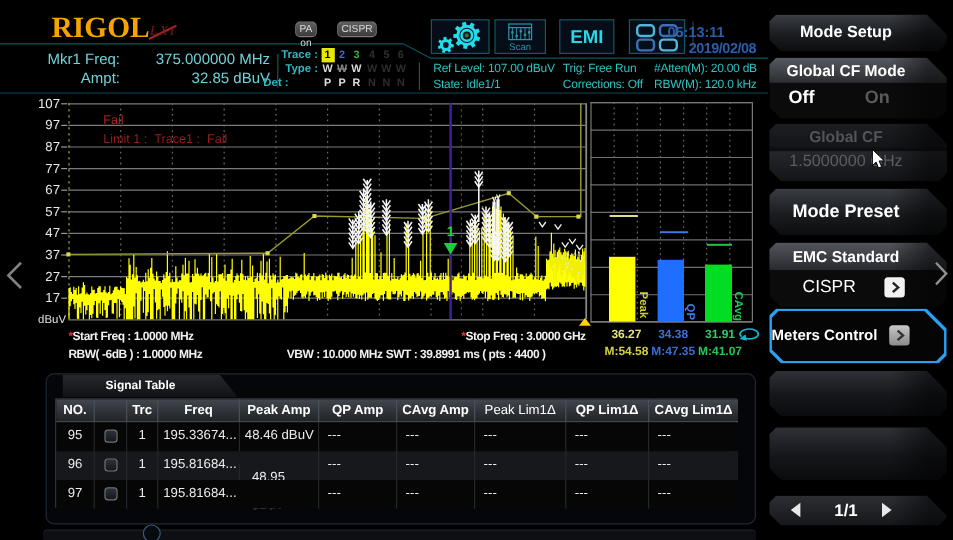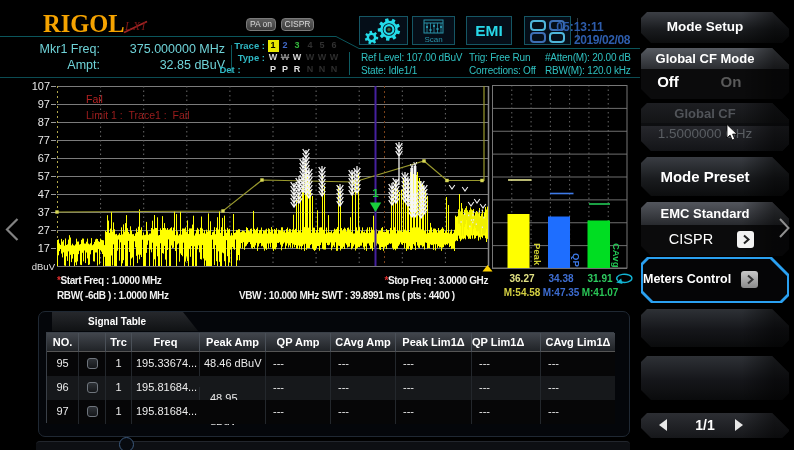--- a/index.html
+++ b/index.html
@@ -139,21 +139,21 @@
 </g>
 <g fill="none" stroke="#12b4d4" stroke-width="1.4">
 <path d="M618 280.6a7.6 4.1 0 1 1 3.2 1.45"></path>
 </g>
 <polygon points="622.5,283.9 616.2,282.6 621.2,278.5" fill="#12b4d4"></polygon>
 <path d="M17.5 219L7 229.5L17.5 240" stroke="#828282" stroke-width="2.2" fill="none"></path>
 </svg>
 
 <div class="abs" style="left:43px;top:10px;font-family:'Liberation Serif',serif;font-weight:bold;font-size:24.5px;letter-spacing:0px;color:#f5a300">RIGOL</div>
 <div class="abs" style="left:125px;top:20px;font-family:'Liberation Serif',serif;font-weight:normal;font-style:italic;font-size:11.5px;color:#7c1717;letter-spacing:1.5px">LXI</div>
-<div class="abs" style="left:246px;top:18px;width:30px;height:13px;background:linear-gradient(#5e5e5e,#3c3c3c);border:1px solid #7a7a7a;border-radius:4px;color:#d8d8d8;font-size:8.5px;text-align:center;line-height:11px">PA on</div>
+<div class="abs" style="left:246px;top:18px;width:18px;height:13px;background:linear-gradient(#5e5e5e,#3c3c3c);border:1px solid #7a7a7a;border-radius:4px;color:#d8d8d8;font-size:8.5px;text-align:center;line-height:11px">PA on</div>
 <div class="abs" style="left:281px;top:18px;width:33px;height:13px;background:linear-gradient(#5e5e5e,#3c3c3c);border:1px solid #7a7a7a;border-radius:4px;color:#d8d8d8;font-size:8.5px;text-align:center;line-height:11px">CISPR</div>
 <div class="abs" style="left:30px;top:42px;width:70px;text-align:right;font-size:12.5px;color:#6fd3d8">Mkr1 Freq:</div>
 <div class="abs" style="left:30px;top:57.5px;width:70px;text-align:right;font-size:12.5px;color:#6fd3d8">Ampt:</div>
 <div class="abs" style="left:95px;top:42px;width:130px;text-align:right;font-size:12.5px;color:#6fd3d8">375.000000 MHz</div>
 <div class="abs" style="left:95px;top:57.5px;width:130px;text-align:right;font-size:12.5px;color:#6fd3d8">32.85 dBuV</div>
 <div class="abs" style="left:530px;top:20px;width:100px;text-align:center;font-size:12px;color:#2d5cab;font-weight:bold">05:13:11</div>
 <div class="abs" style="left:530px;top:33px;width:100px;text-align:right;font-size:12px;letter-spacing:-0.4px;color:#2d5cab;font-weight:bold">2019/02/08</div>
 
 <div class="abs" style="left:195px;top:40px;width:70px;text-align:right;font-size:9.5px;font-weight:bold;color:#2fb8c4">Trace :</div>
 <div class="abs" style="left:195px;top:52px;width:70px;text-align:right;font-size:9.5px;font-weight:bold;color:#2fb8c4">Type :</div>
@@ -196,22 +196,22 @@
 <div class="abs" style="left:88px;top:316px;font-size:10px;font-weight:bold;color:#fff">Signal Table</div>
 <div class="abs" style="left:46px;top:332px;width:568px;height:91px;border:1px solid #3a4048;background:#060607">
 <div class="abs" style="left:0;top:0;width:568px;height:19px;background:linear-gradient(#42464d,#202327);border-bottom:1px solid #555"></div>
 <div class="abs" style="left:0px;top:0;width:31px;height:19px;color:#fff;font-size:11px;font-weight:bold;text-align:center;line-height:18px">NO.</div>
       <div class="abs" style="left:31px;top:0;width:27px;height:19px;border-left:1px solid #4a5058;color:#fff;font-size:11px;font-weight:bold;text-align:center;line-height:18px"></div>
       <div class="abs" style="left:58px;top:0;width:26px;height:19px;border-left:1px solid #4a5058;color:#fff;font-size:11px;font-weight:bold;text-align:center;line-height:18px">Trc</div>
       <div class="abs" style="left:84px;top:0;width:68px;height:19px;border-left:1px solid #4a5058;color:#fff;font-size:11px;font-weight:bold;text-align:center;line-height:18px">Freq</div>
       <div class="abs" style="left:152px;top:0;width:66px;height:19px;border-left:1px solid #4a5058;color:#fff;font-size:11px;font-weight:bold;text-align:center;line-height:18px">Peak Amp</div>
       <div class="abs" style="left:218px;top:0;width:65px;height:19px;border-left:1px solid #4a5058;color:#fff;font-size:11px;font-weight:bold;text-align:center;line-height:18px">QP Amp</div>
       <div class="abs" style="left:283px;top:0;width:65px;height:19px;border-left:1px solid #4a5058;color:#fff;font-size:11px;font-weight:bold;text-align:center;line-height:18px">CAvg Amp</div>
-      <div class="abs" style="left:348px;top:0;width:76px;height:19px;border-left:1px solid #4a5058;color:#fff;font-size:11px;font-weight:bold;text-align:center;line-height:18px">Peak Lim1Δ</div>
-      <div class="abs" style="left:424px;top:0;width:69px;height:19px;border-left:1px solid #4a5058;color:#fff;font-size:11px;font-weight:bold;text-align:left;line-height:18px">QP Lim1Δ</div>
+      <div class="abs" style="left:348px;top:0;width:76px;height:19px;border-left:1px solid #4a5058;color:#fff;font-size:11px;font-weight:normal;text-align:center;line-height:18px">Peak Lim1Δ</div>
+      <div class="abs" style="left:424px;top:0;width:69px;height:19px;border-left:1px solid #4a5058;color:#fff;font-size:11px;font-weight:bold;text-align:center;line-height:18px">QP Lim1Δ</div>
       <div class="abs" style="left:493px;top:0;width:75px;height:19px;border-left:1px solid #4a5058;color:#fff;font-size:11px;font-weight:bold;text-align:center;line-height:18px">CAvg Lim1Δ</div>
       <div class="abs" style="left:0;top:19px;width:568px;height:24px;background:#060607"></div>
       <div class="abs" style="left:0px;top:19px;width:31px;height:24px;text-align:center;color:#ececec;font-size:11px;line-height:23px">95</div>
       <div class="abs" style="left:31px;top:19px;width:27px;height:24px;border-left:1px solid #23272c;">
         <div style="width:11px;height:11px;margin:6px auto 0;border:1px solid #6f757d;border-radius:3px;background:linear-gradient(#2e3237,#15171a)"></div>
       </div>
       <div class="abs" style="left:58px;top:19px;width:26px;height:24px;border-left:1px solid #23272c;text-align:center;color:#ececec;font-size:11px;line-height:23px">1</div>
       <div class="abs" style="left:84px;top:19px;width:68px;height:24px;border-left:1px solid #23272c;text-align:left;padding-left:4px;color:#ececec;font-size:11px;line-height:23px">195.33674...</div>
       <div class="abs" style="left:152px;top:19px;width:66px;height:24px;border-left:1px solid #23272c;text-align:left;padding-left:4px;color:#ececec;font-size:11px;line-height:23px">48.46 dBuV</div>
       <div class="abs" style="left:218px;top:19px;width:65px;height:24px;border-left:1px solid #23272c;text-align:left;padding-left:7px;color:#ececec;font-size:11px;line-height:23px">---</div>

